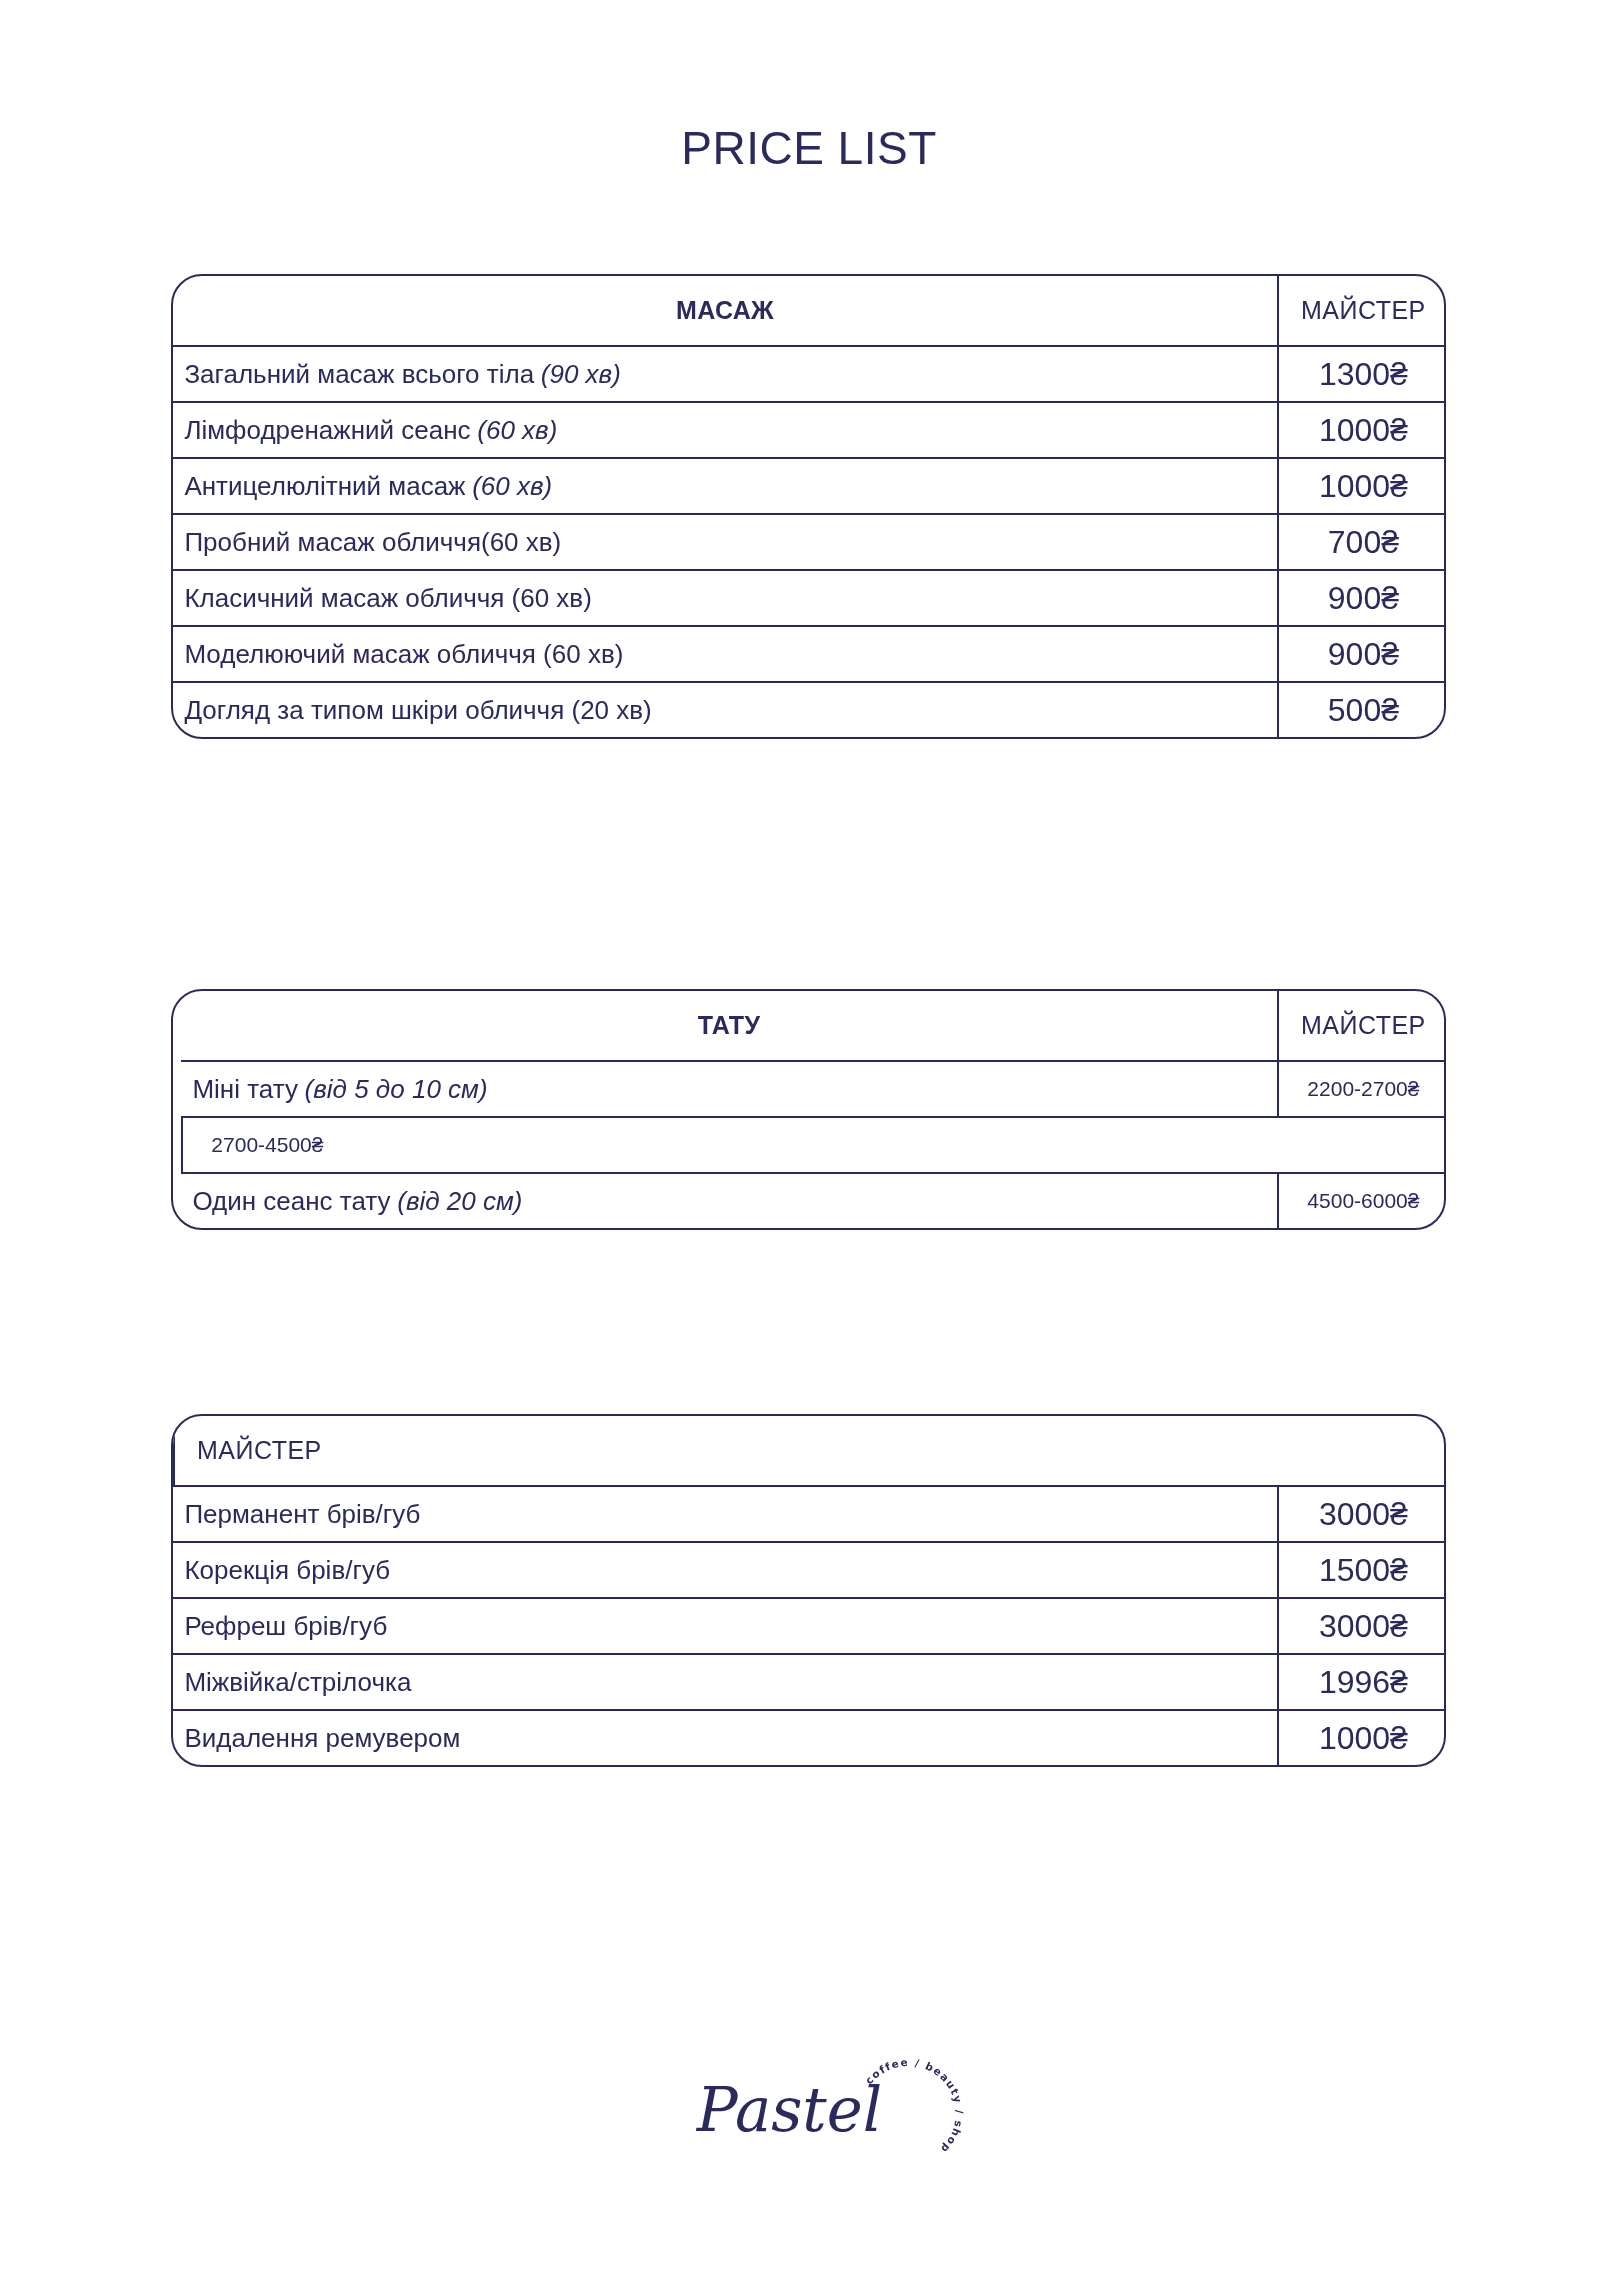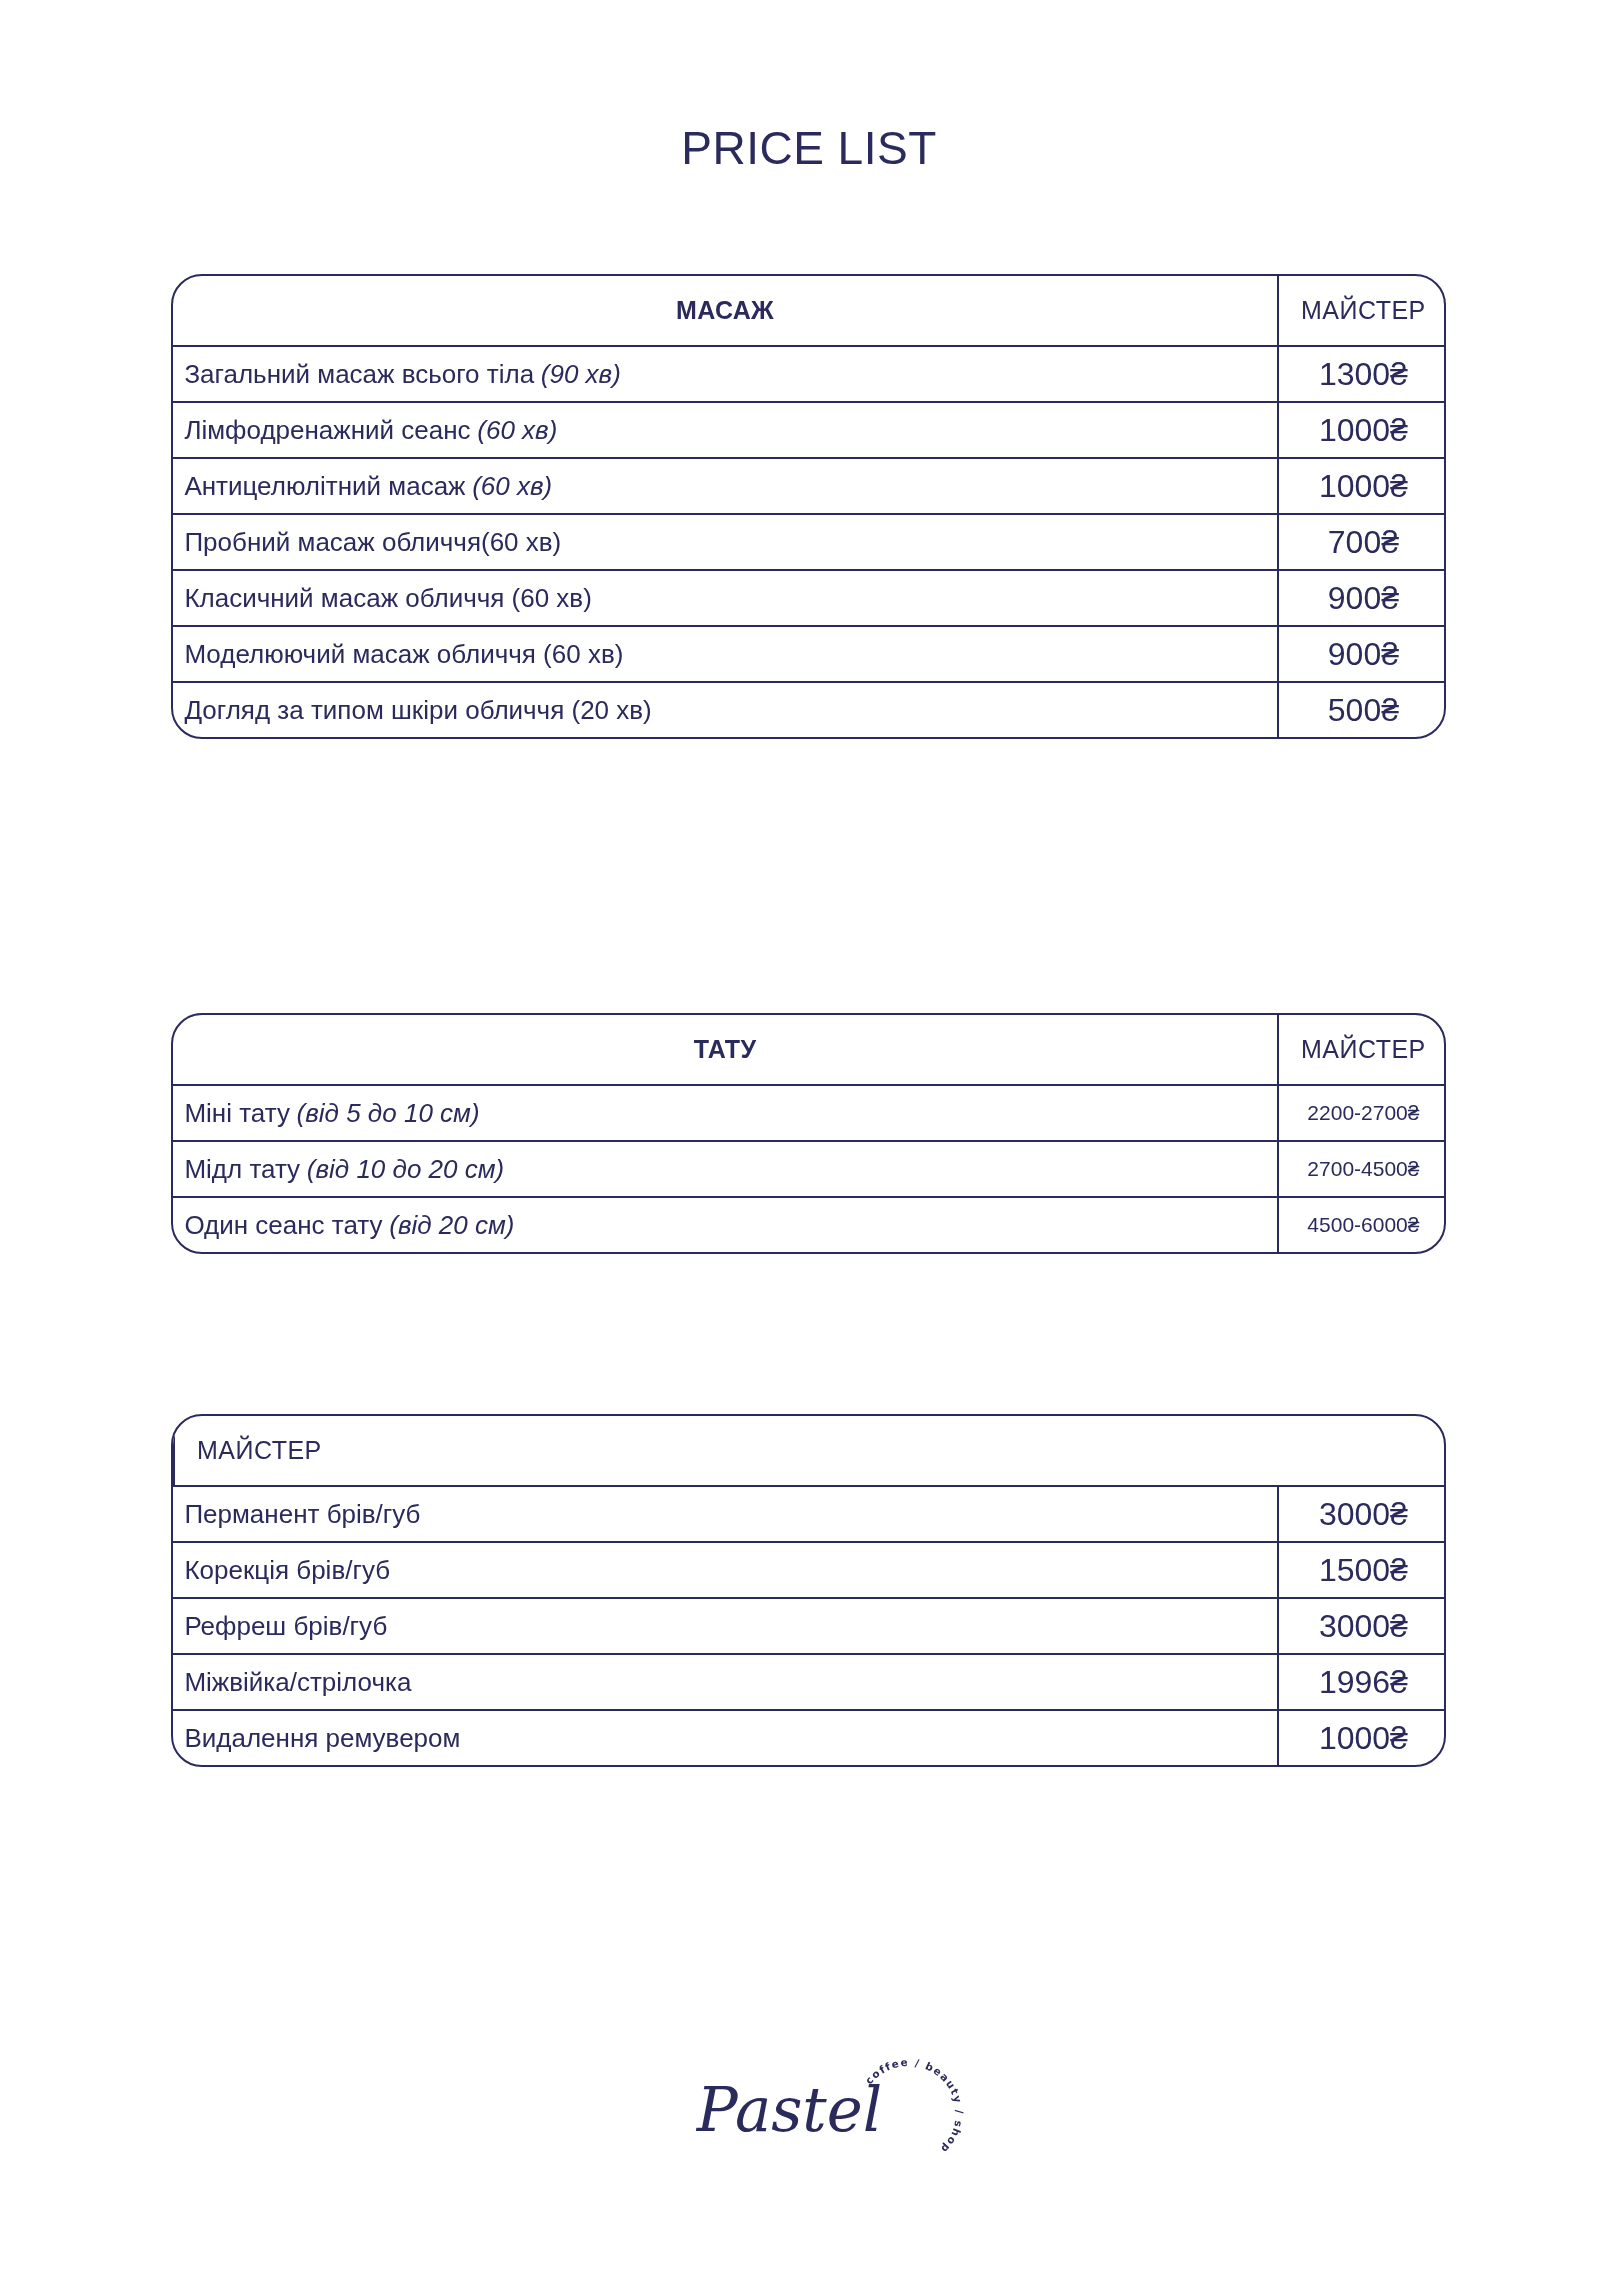--- a/index.html
+++ b/index.html
@@ -70,37 +70,33 @@
     <div class="c2">900₴</div>
   </div>
   <div class="row">
     <div class="c1">
         <span>Догляд за типом шкіри обличчя (20 хв)</span>
       </div>
     <div class="c2">500₴</div>
   </div>
 </div>
 
-<div class="tbl" style="top:1013px;">
+<div class="tbl" style="top:989px;padding-left:8px;">
   <div class="row head">
     <div class="c1">ТАТУ</div>
     <div class="c2">МАЙСТЕР</div>
   </div>
   <div class="row">
     <div class="c1">
         <span>Міні тату</span>
         <i>(від 5 до 10 см)</i>
       </div>
     <div class="c2 small">2200-2700₴</div>
   </div>
   <div class="row">
-    <div class="c1">
-        <span>Мідл тату</span>
-        <i>(від 10 до 20 см)</i>
-      </div>
     <div class="c2 small">2700-4500₴</div>
   </div>
   <div class="row">
     <div class="c1">
         <span>Один сеанс тату</span>
         <i>(від 20 см)</i>
       </div>
     <div class="c2 small">4500-6000₴</div>
   </div>
 </div>

